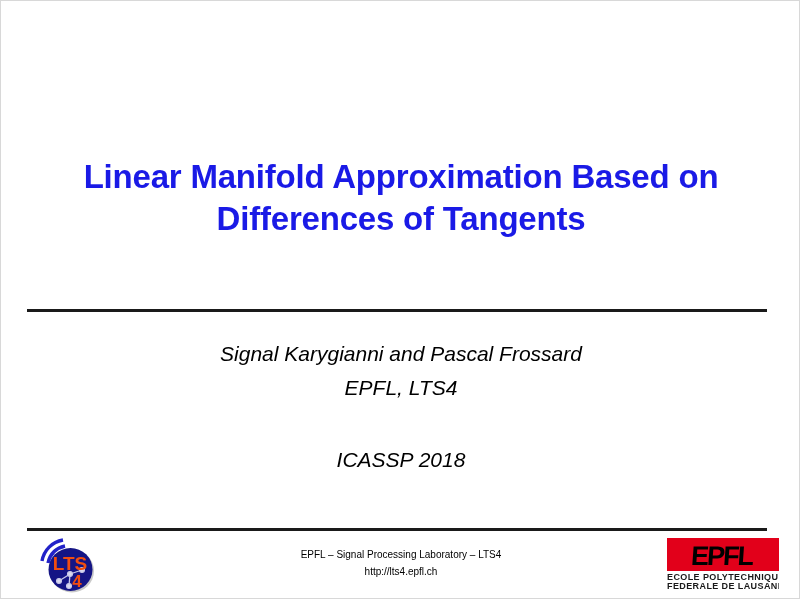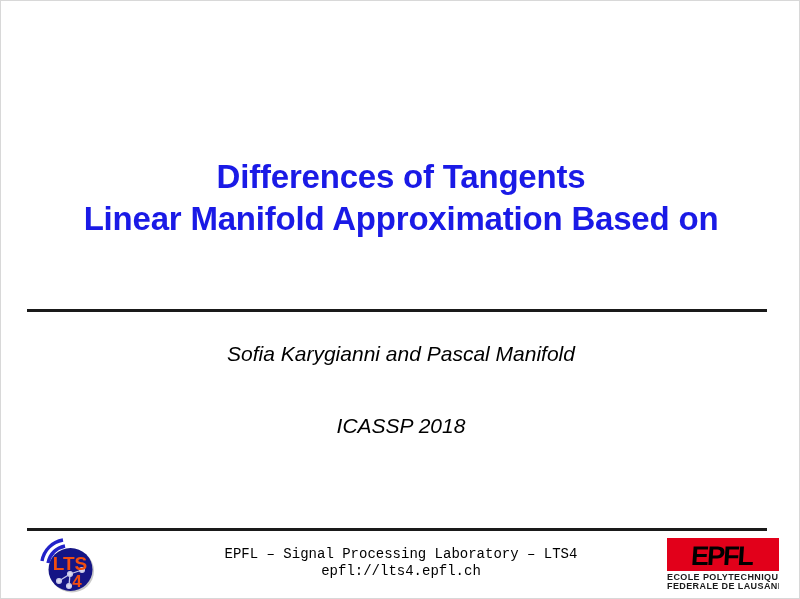--- a/index.html
+++ b/index.html
@@ -76,22 +76,22 @@
 
   
   .footer-center {
     position: absolute;
     left: 180px;
     top: 545px;
     width: 440px;
     text-align: center;
   }
   .footer-line {
-    font-family: Liberation Mono, monospace;
-    font-size: 14px;
+    font-family: Liberation Sans, sans-serif;
+    font-size: 10px;
     line-height: 17px;
     color: #000000;
   }
 
   
   .lts4-logo {
     position: absolute;
     left: 38px;
     top: 536px;
     width: 62px;
@@ -106,28 +106,29 @@
     width: 112px;
     height: 52px;
   }
 </style>
 </head>
 <body>
 
 <div class="slide">
 
   <div class="title-block">
+    <div class="title-line" style="color: rgb(26, 26, 230);">Linear Manifold Approximation Based on</div>
     <div class="title-line" style="color: rgb(26, 26, 230);">Differences of Tangents</div>
-    <div class="title-line" style="color: rgb(26, 26, 230);">Linear Manifold Approximation Based on</div>
   </div>
 
   <div class="rule rule-top" style="background: rgb(26, 26, 26);"></div>
 
   <div class="authors-block">
-    <div class="author-line">Sofia Karygianni and Pascal Manifold</div>
+    <div class="author-line">Signal Karygianni and Pascal Frossard</div>
+    <div class="author-line">EPFL, LTS4</div>
     <div class="venue-line">ICASSP 2018</div>
   </div>
 
   <div class="rule rule-bottom" style="background: rgb(26, 26, 26);"></div>
 
   <div class="lts4-logo">
     <svg width="62" height="58" viewBox="0 0 62 58" xmlns="http://www.w3.org/2000/svg">
 
       <g fill="none" stroke="#2222c8">
         <path d="M3 24 C5 13, 13 5, 24 3" stroke-width="3.4"></path>
@@ -149,21 +150,21 @@
       </g>
 
       <text x="31" y="33" text-anchor="middle" font-family="Liberation Sans, sans-serif" font-size="19" font-weight="bold" fill="#f24d10">LTS</text>
 
       <text x="38" y="50" text-anchor="middle" font-family="Liberation Sans, sans-serif" font-size="17" font-weight="bold" fill="#f24d10">4</text>
     </svg>
   </div>
 
   <div class="footer-center">
     <div class="footer-line">EPFL – Signal Processing Laboratory – LTS4</div>
-    <div class="footer-line">epfl://lts4.epfl.ch</div>
+    <div class="footer-line">http://lts4.epfl.ch</div>
   </div>
 
   <div class="epfl-logo">
     <svg width="112" height="52" viewBox="0 0 112 52" xmlns="http://www.w3.org/2000/svg">
 
       <rect x="0" y="0" width="112" height="33" fill="#e2001a"></rect>
 
       <text x="56" y="27" text-anchor="middle" font-family="Liberation Sans, sans-serif" font-size="27" font-weight="bold" fill="#000000" transform="skewX(-4)" style="letter-spacing:-2px">EPFL</text>
 
       <text x="0" y="42" font-family="Liberation Sans, sans-serif" font-size="9" font-weight="bold" fill="#1a1a1a" style="letter-spacing:0.4px">ECOLE POLYTECHNIQUE</text>

